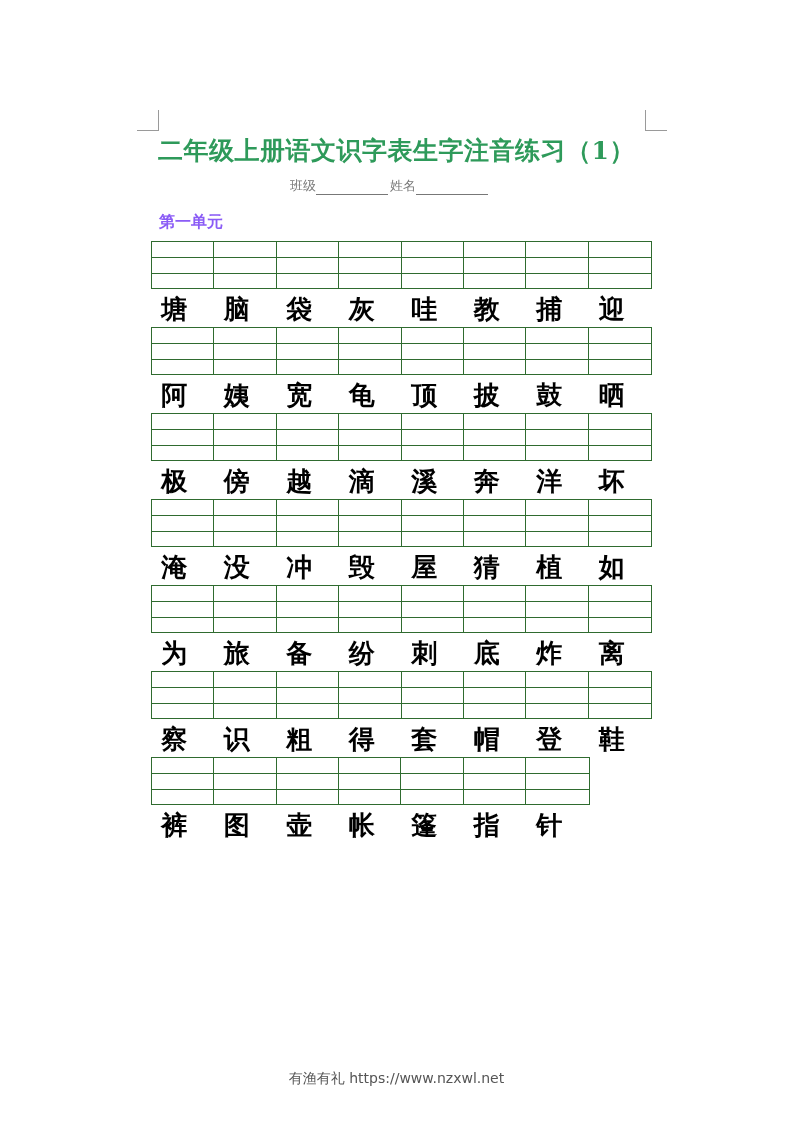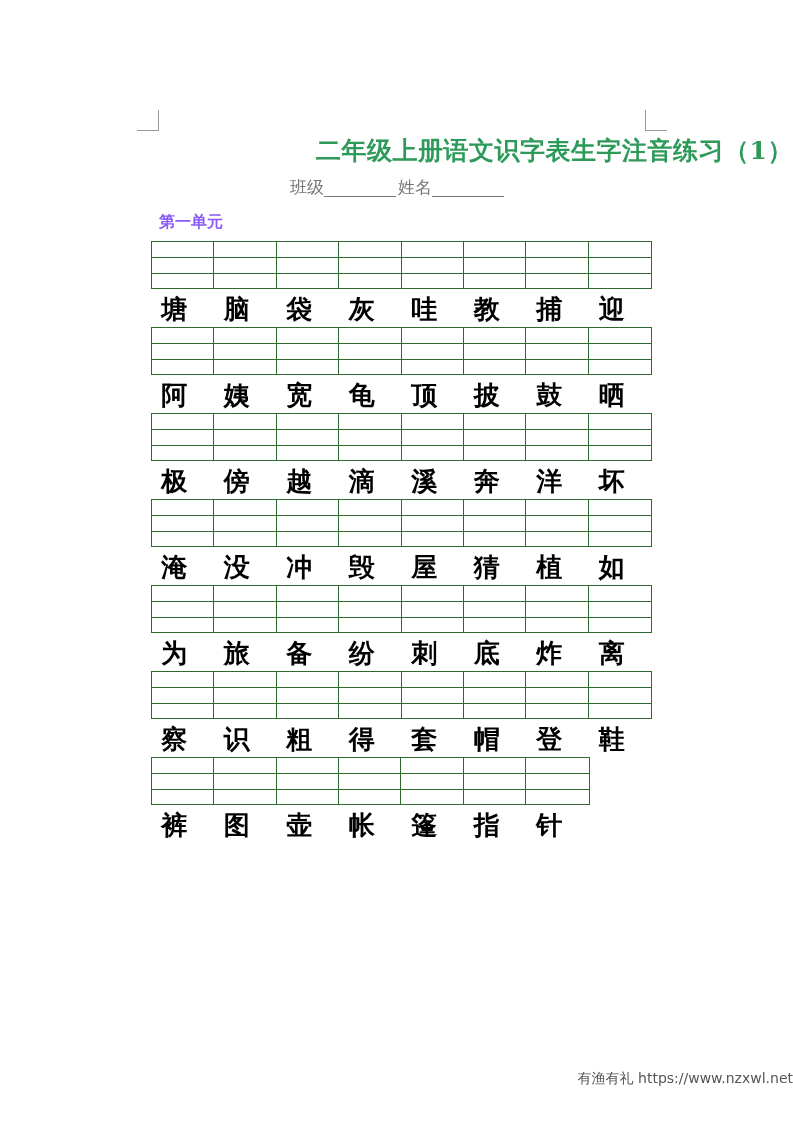--- a/index.html
+++ b/index.html
@@ -1,37 +1,37 @@
 <!DOCTYPE html>
 <html><head>
 <meta charset="utf-8">
 <style>
   html, body { margin: 0; padding: 0; background: #ffffff; }
   body { width: 793px; height: 1122px; position: relative; overflow: hidden;
          font-family: "DejaVu Serif", "Liberation Serif", serif; color: #000; }
   .crop { position: absolute; border-color: #9a9a9a; border-style: solid; }
   .crop-tl { left: 137px; top: 110px; width: 21px; height: 20px; border-width: 0 1px 1px 0; }
   .crop-tr { left: 645px; top: 110px; width: 21px; height: 20px; border-width: 0 0 1px 1px; }
-  .title { position: absolute; left: 0; width: 793px; top: 134px; text-align: right;
+  .title { position: absolute; left: 0; width: 793px; top: 134px; text-align: center;
            font-size: 25px; font-weight: bold; color: #2e9a5a; letter-spacing: 0.5px; }
-  .subline { position: absolute; left: 290px; top: 176px; font-size: 17px; color: #777;
-             display: flex; align-items: center; }
+  .subline { position: absolute; left: 290px; top: 176px; font-size: 13px; color: #777;
+             display: flex; align-items: flex-end; }
   .subline .blank { display: inline-block; width: 72px; border-bottom: 1px solid #777; height: 18px; margin-right: 2px; }
   .unit { position: absolute; left: 159px; top: 212px; font-size: 16px; font-weight: bold; color: #8b5cf6; }
   .grid { position: absolute; left: 151px; height: 48px; box-sizing: border-box;
           border: 1.3px solid #2f6b2f; display: flex; }
   .grid .cell { width: 62.5px; height: 100%; box-sizing: border-box; border-right: 1.3px solid #2f6b2f;
                 background:
                   linear-gradient(#2f6b2f,#2f6b2f) 0 15px / 100% 1.3px no-repeat,
                   linear-gradient(#2f6b2f,#2f6b2f) 0 31px / 100% 1.3px no-repeat; }
   .grid .cell:last-child { border-right: none; }
   .chars { position: absolute; left: 151px; height: 36px; display: flex; }
   .chars .ch { width: 62.5px; text-align: center; font-size: 26px; font-weight: bold; line-height: 36px;
                padding-right: 16px; box-sizing: border-box; }
-  .footer { position: absolute; left: 0; width: 793px; top: 1070px; text-align: right;
+  .footer { position: absolute; left: 0; width: 793px; top: 1070px; text-align: center;
             font-family: "DejaVu Sans", "Liberation Sans", sans-serif; font-size: 14px; color: #555; }
 </style>
 </head>
 <body>
 
 <div class="crop crop-tl"></div>
 <div class="crop crop-tr"></div>
 
 <div class="title">二年级上册语文识字表生字注音练习（1）</div>
 

